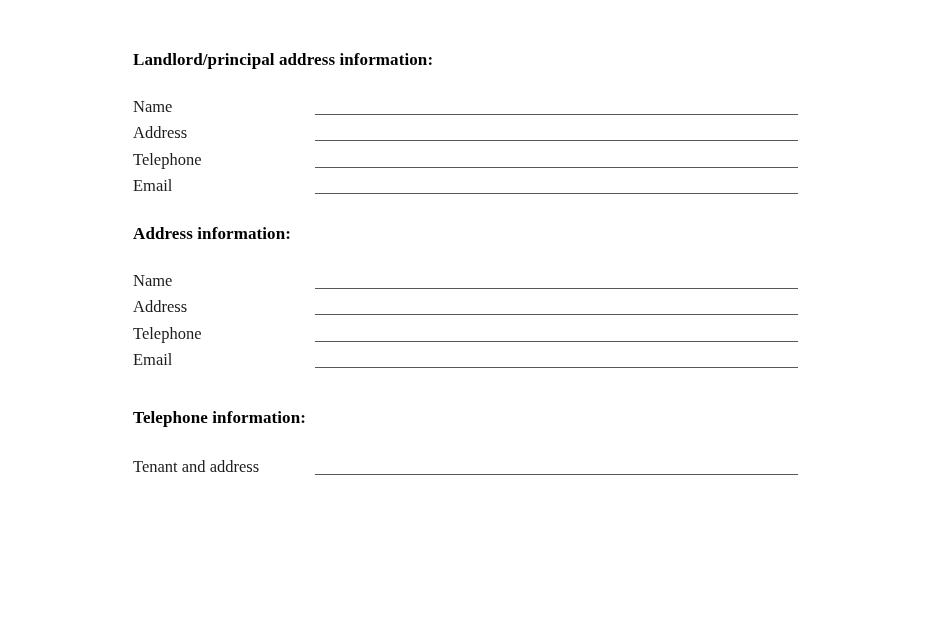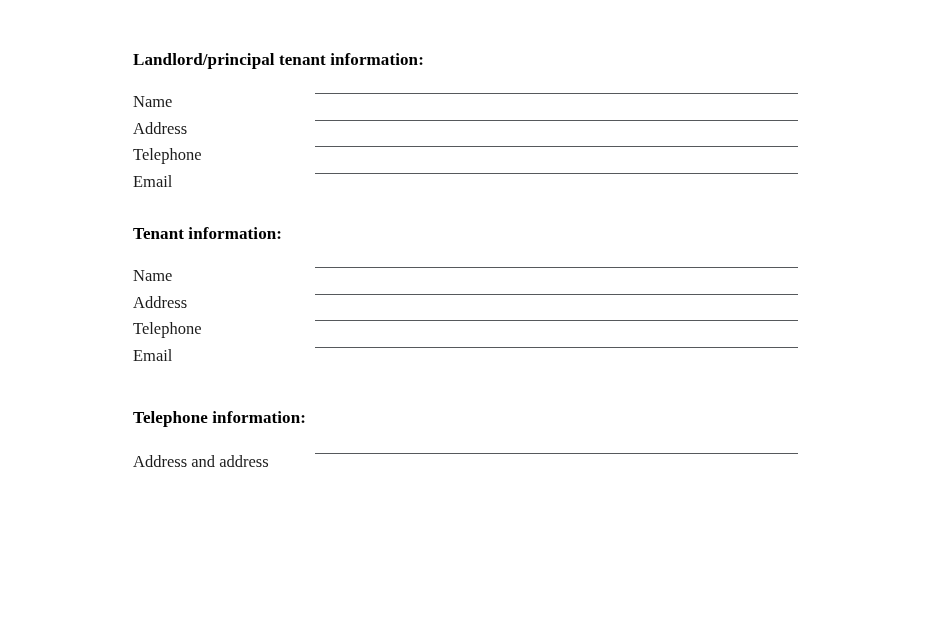--- a/index.html
+++ b/index.html
@@ -34,20 +34,21 @@
     color: #000000;
     margin: 0;
     letter-spacing: 0.1px;
   }
   .fields {
     margin: 0;
     padding: 0;
   }
   .field-row {
     display: flex;
+    align-items: flex-end;
     height: 26.5px;
   }
   .field-label {
     width: 182px;
     flex: 0 0 182px;
     font-family: "Liberation Serif", serif;
     font-size: 16.5px;
     line-height: 19px;
     color: #1b1b1b;
     padding-bottom: 3px;
@@ -65,21 +66,21 @@
   .gap-block-large { height: 36px; }
   .prop-gap-heading { height: 24px; }
 </style>
 </head>
 <body>
 
 <div class="page">
   <div class="doc">
 
     <div>
-      <div class="section-heading">Landlord/principal tenant information:</div>
+      <div class="section-heading">Landlord/principal address information:</div>
       <div class="gap-heading-to-fields"></div>
       <div class="fields">
         <div class="field-row">
           <div class="field-label">Name</div>
           <div class="field-line"></div>
         </div>
         <div class="field-row">
           <div class="field-label">Address</div>
           <div class="field-line"></div>
         </div>
@@ -90,21 +91,21 @@
         <div class="field-row">
           <div class="field-label">Email</div>
           <div class="field-line"></div>
         </div>
       </div>
     </div>
 
     <div class="gap-fields-to-heading"></div>
 
     <div>
-      <div class="section-heading">Tenant information:</div>
+      <div class="section-heading">Address information:</div>
       <div class="gap-heading-to-fields"></div>
       <div class="fields">
         <div class="field-row">
           <div class="field-label">Name</div>
           <div class="field-line"></div>
         </div>
         <div class="field-row">
           <div class="field-label">Address</div>
           <div class="field-line"></div>
         </div>
@@ -119,20 +120,20 @@
       </div>
     </div>
 
     <div class="gap-block-large"></div>
 
     <div>
       <div class="section-heading">Telephone information:</div>
       <div class="prop-gap-heading"></div>
       <div class="fields">
         <div class="field-row">
-          <div class="field-label">Address and address</div>
+          <div class="field-label">Tenant and address</div>
           <div class="field-line"></div>
         </div>
       </div>
     </div>
 
   </div>
 </div>
 
 </body></html>

